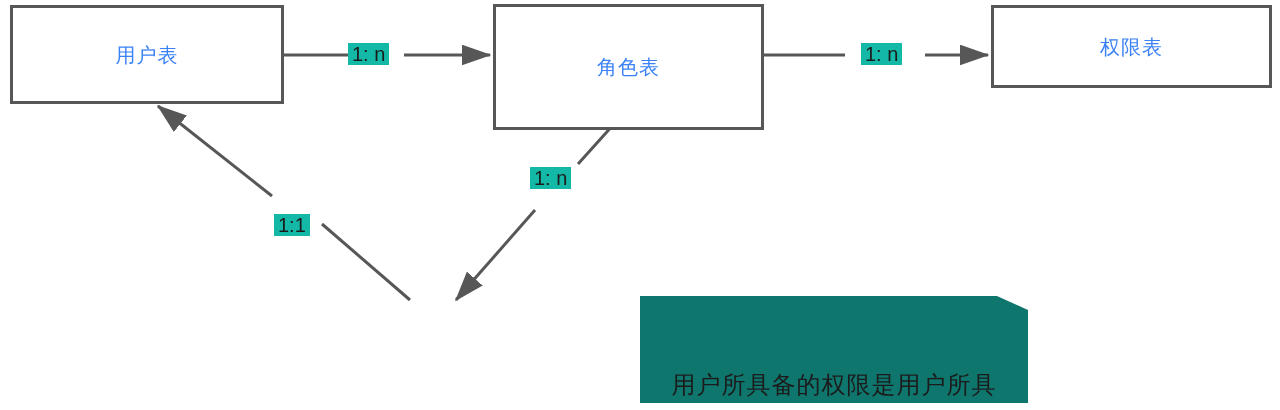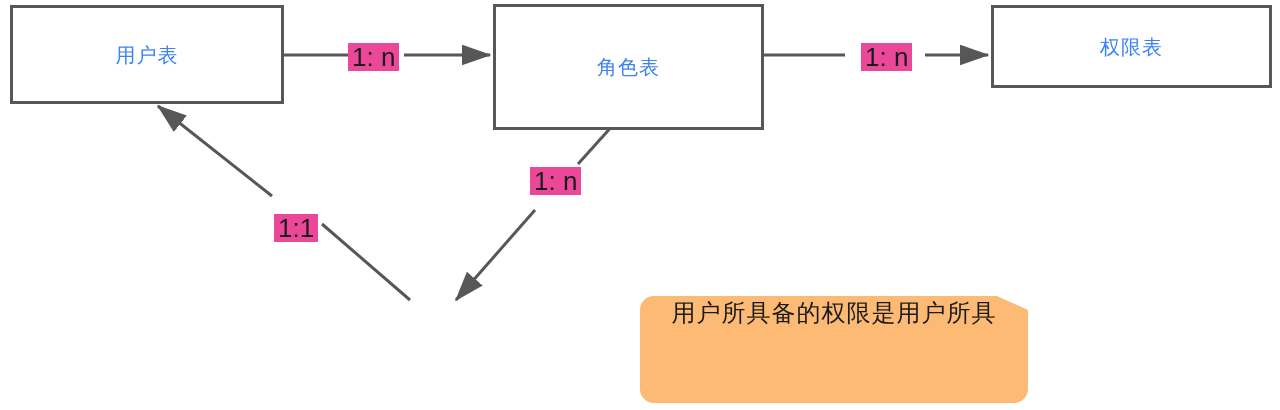--- a/index.html
+++ b/index.html
@@ -33,37 +33,36 @@
   }
   .entity-label {
     font-size: 20px;
     color: #3b82f6;
     letter-spacing: 1px;
     line-height: 1;
     white-space: nowrap;
   }
   .edge-label {
     position: absolute;
-    font-size: 26px;
+    font-size: 20px;
     color: #1b1b1b;
-    background: #ec4899;
+    background: #14b8a6;
     white-space: nowrap;
     line-height: 1;
     padding: 1px 4px;
   }
   .note {
     position: absolute;
-    background: #fdba74;
+    background: #0f766e;
     display: flex;
     flex-direction: column;
     align-items: center;
-    justify-content: flex-start;
+    justify-content: flex-end;
     -webkit-clip-path: polygon(0 0, 92% 0, 100% 13%, 100% 100%, 0 100%);
     clip-path: polygon(0 0, 92% 0, 100% 13%, 100% 100%, 0 100%);
-    border-radius: 14px;
   }
   .note-line {
     font-size: 24px;
     color: #1b1b1b;
     line-height: 1.45;
     letter-spacing: 1px;
     white-space: nowrap;
   }
 </style>
 </head>

